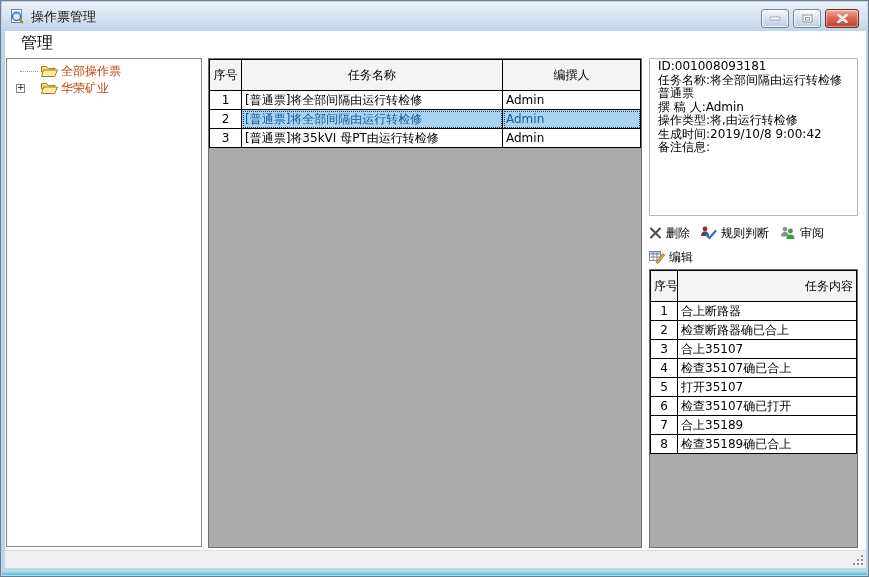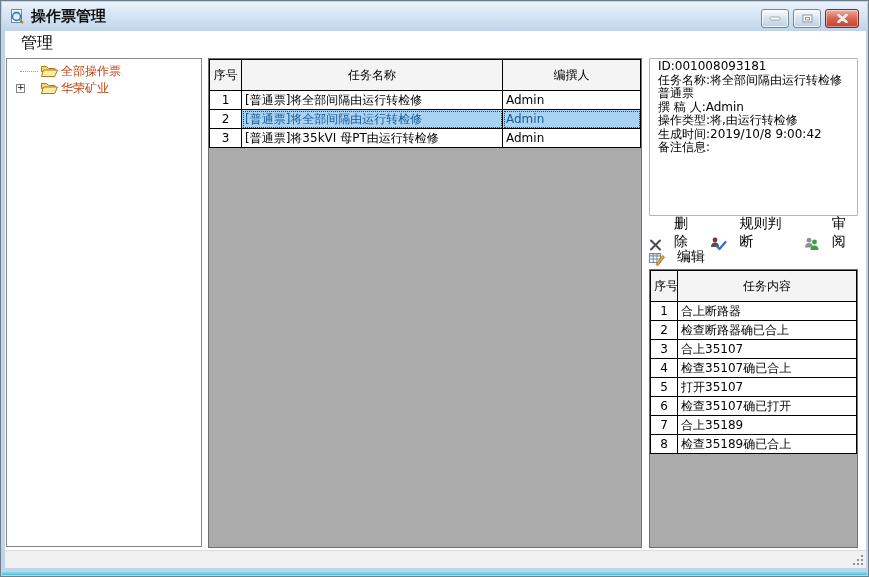--- a/index.html
+++ b/index.html
@@ -15,21 +15,21 @@
     background:linear-gradient(#9fd4e2,#3fc5dc); pointer-events:none;
   }
 
   
   .titlebar{
     position:absolute; left:1px; top:1px; right:1px; height:29px;
     background:linear-gradient(#eaf2fb,#d4e2f2 55%,#bfd4ea);
     display:flex; align-items:center;
   }
   .app-icon{ margin:0 6px 0 7px; width:16px; height:16px; flex:0 0 auto; }
-  .title-text{ font-size:15px; color:#101010;font-weight:bold; }
+  .title-text{ font-size:13px; color:#101010; }
   .win-controls{ position:absolute; top:7px; right:8px; display:flex; gap:4px; }
   .win-btn{
     width:28px; height:19px; border:1px solid #75869a; border-radius:3px;
     background:linear-gradient(#fcfdfe,#d9e4f0 45%,#bccfe3);
     display:flex; align-items:center; justify-content:center;
     box-shadow: inset 0 0 0 1px rgba(255,255,255,.75);
   }
   .win-btn.close{
     width:34px; border-color:#7c2620;
     background:linear-gradient(#f0b0a2,#d96a57 45%,#bd4231);
@@ -59,36 +59,36 @@
 
   
   .grid-box{ position:absolute; background:#ababab; border:1px solid #707070; overflow:hidden; }
   .grid-main{ left:207px; top:57px; width:434px; height:490px; }
   .grid-steps{ left:648px; top:268px; width:209px; height:279px; }
   table{ border-collapse:collapse; table-layout:fixed; width:100%; font-size:12px; }
   th,td{ border:1px solid #000; height:19px; padding:0 3px; background:#fff; color:#000;
          overflow:hidden; white-space:nowrap; font-weight:normal; }
   th{ background:#f4f4f4; height:31px; text-align:center; }
   td.c-seq{ text-align:center; }
-  th.h-right{ text-align:center; }
+  th.h-right{ text-align:right; }
   tr.sel td{ background:#a9d3f2; color:#155a96; outline:1px dotted #3c3c3c; outline-offset:-2px; }
   tr.sel td.c-seq{ background:#fff; color:#000; outline:none; }
 
   
   .detail{
     position:absolute; left:648px; top:57px; width:209px; height:158px;
     background:#fff; border:1px solid #b2b5ba; border-radius:1px;
     font-size:12px; line-height:13.5px; color:#000; padding:1px 8px;
     overflow:hidden; word-break:break-all;
   }
 
   
   .toolbar{ position:absolute; left:648px; top:220px; width:209px; height:48px; }
   .tb-row{ display:flex; align-items:center; height:24px; gap:10px; }
-  .tb-btn{ display:inline-flex; align-items:flex-end; gap:12px; font-size:14px; color:#000; }
+  .tb-btn{ display:inline-flex; align-items:center; gap:4px; font-size:12px; color:#000; }
   .tb-btn svg{ flex:0 0 auto; }
 
   
   .statusbar{
     position:absolute; left:4px; top:549px; width:861px; height:18px;
     background:#f0f0f0; border-top:1px solid #dcdcdc;
   }
   .grip{ position:absolute; right:2px; bottom:2px; }
 </style>
 </head>

